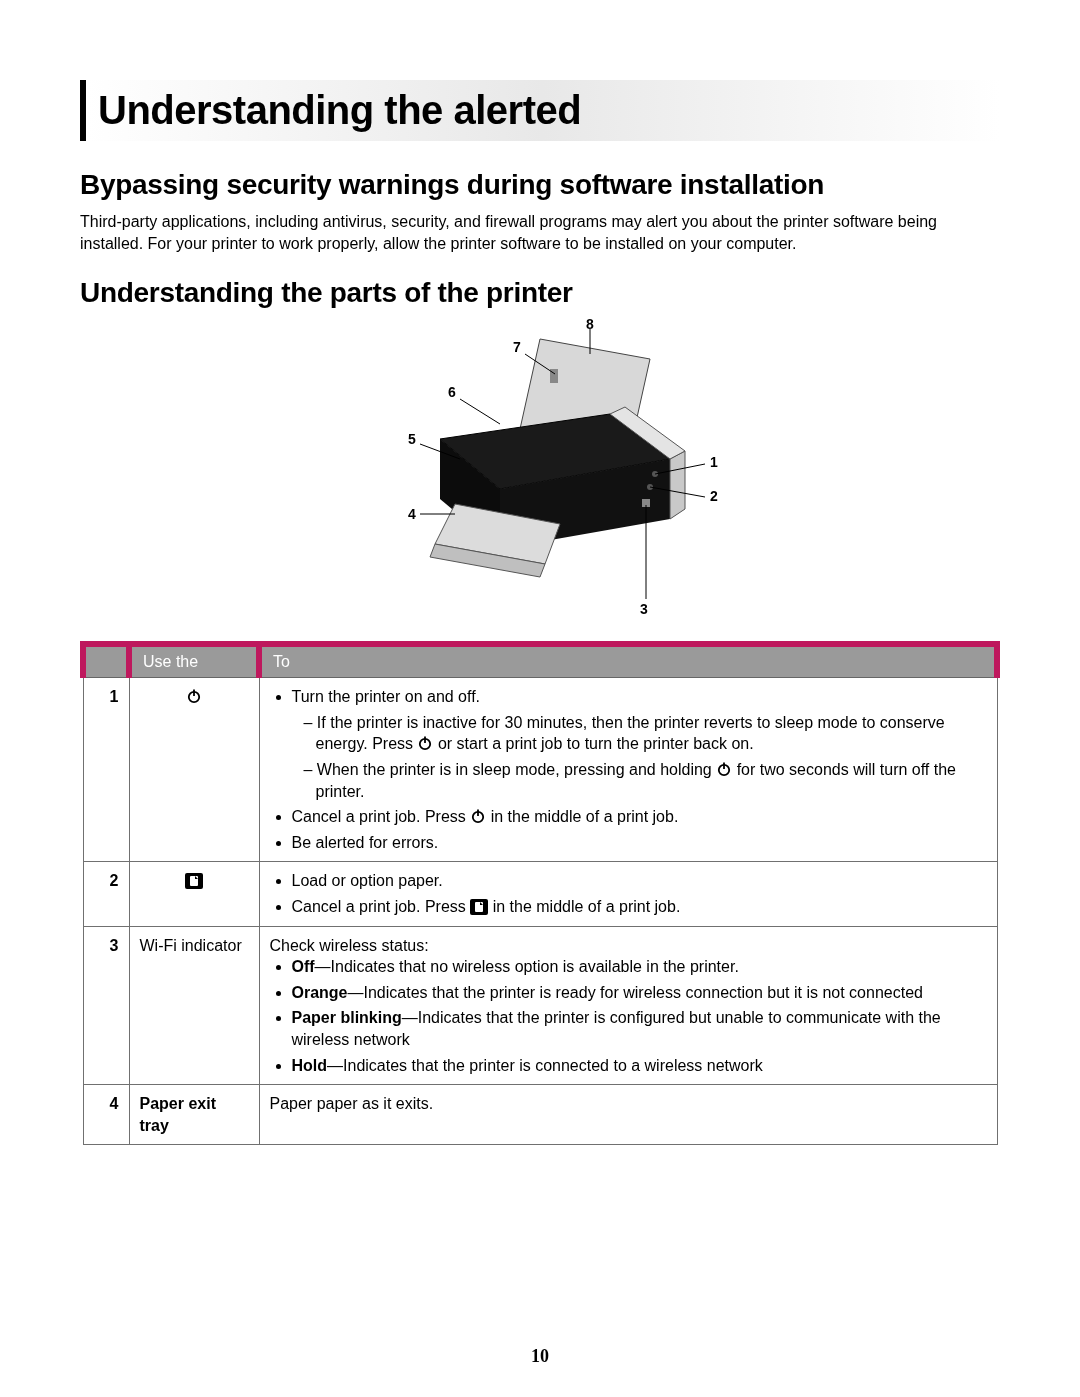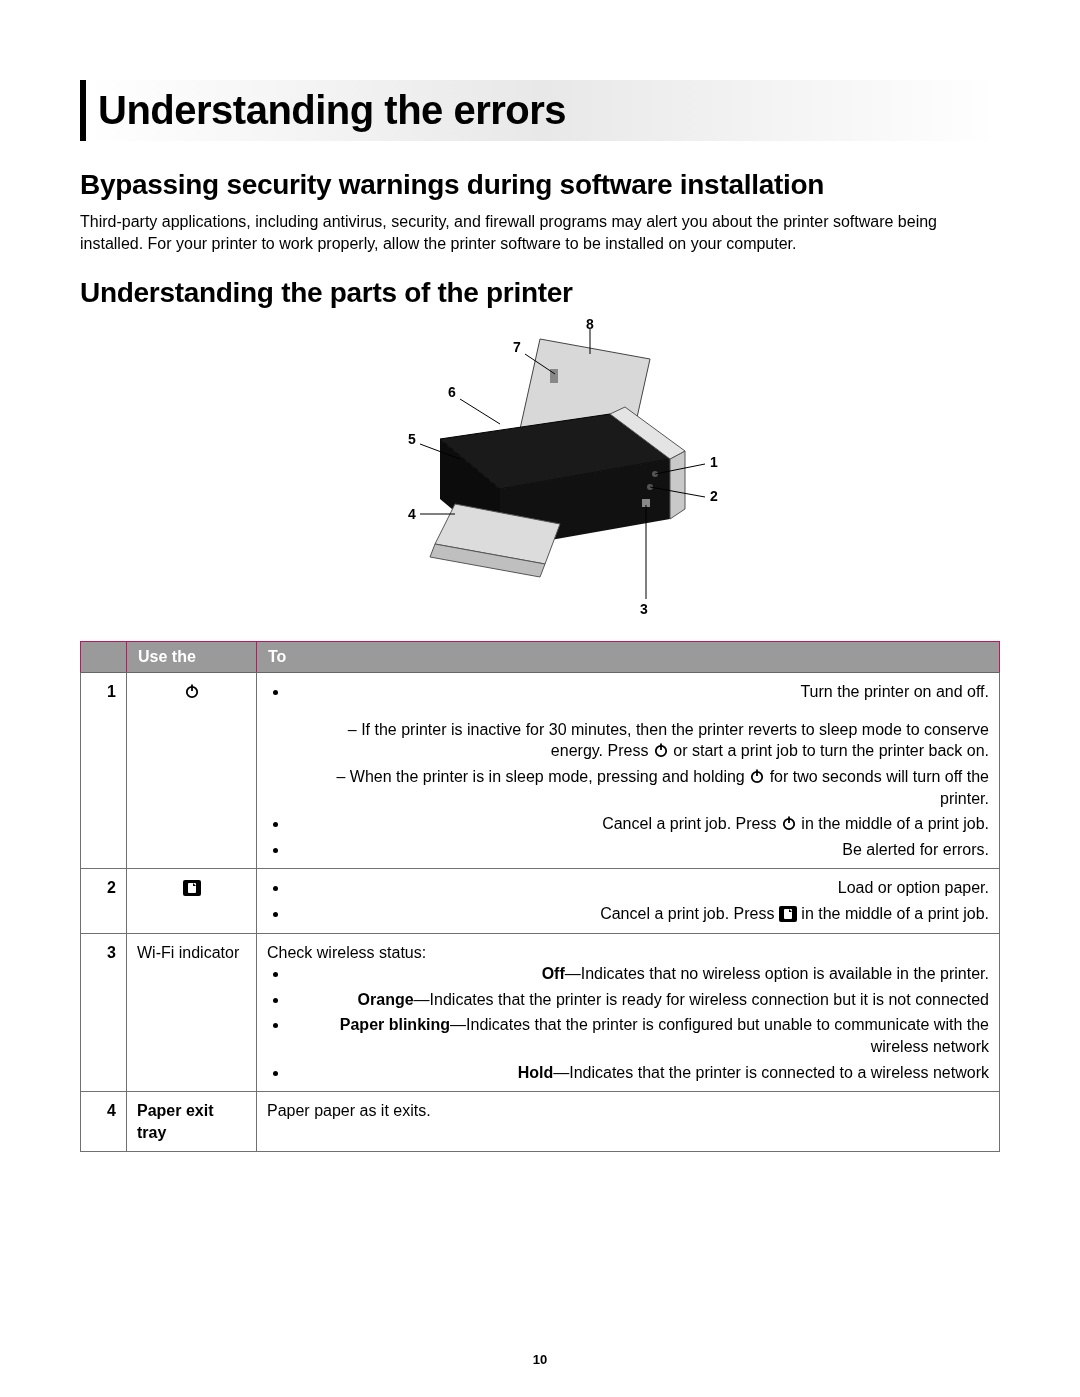--- a/index.html
+++ b/index.html
@@ -40,85 +40,86 @@
   .callout { font-size: 14px; font-weight: 700; }
   table.parts {
     width: 100%;
     border-collapse: collapse;
     font-size: 16px;
   }
   table.parts th {
     background: #9a9a9a;
     color: #fff;
     text-align: left;
-    font-weight: 700;
+    font-weight: 400;
     padding: 6px 11px;
-    border: 1px solid #be185d;
+    border: 6px solid #be185d;
     border-bottom: 1px solid #666;
   }
   table.parts td {
     border: 1px solid #707070;
     padding: 8px 10px;
     vertical-align: top;
     line-height: 1.35;
   }
   table.parts td.num {
     text-align: right;
     font-weight: 700;
     width: 46px;
   }
   table.parts td.useth {
     width: 130px;
     text-align: center;
   }
   table.parts th.num-h { width: 46px; }
   table.parts th.useth-h { width: 130px; }
   ul.bul { list-style: disc; padding-left: 22px; }
-  ul.bul > li { margin-bottom: 4px; text-align: right; }
+  ul.bul > li { margin-bottom: 4px; }
   ul.bul > li:last-child { margin-bottom: 0; }
-  ul.sub { list-style: none; padding-left: 12px; margin-top: 16px; }
+  ul.sub { list-style: none; padding-left: 12px; margin-top: 4px; }
   ul.sub > li { margin-bottom: 4px; text-indent: -12px; padding-left: 12px; }
   ul.sub > li::before { content: "– "; }
   .inline-icon {
     display: inline-block;
     vertical-align: -2px;
     width: 16px; height: 16px;
   }
   .inline-icon.square {
     width: 18px; height: 16px;
     vertical-align: -3px;
   }
   .bold { font-weight: 700; }
   .pagenum {
     position: absolute;
     bottom: 30px;
     left: 0; right: 0;
     text-align: center;
     font-weight: 700;
-    font-size: 13px;
+    font-size: 18px;
+    font-family: Liberation Serif, serif;
   }
 </style>
 </head>
 <body>
 
 <svg width="0" height="0" style="position:absolute">
   <defs>
     <g id="power-sym">
       <circle cx="8" cy="9" r="5.2" fill="none" stroke="#000" stroke-width="1.8"></circle>
       <line x1="8" y1="1.5" x2="8" y2="8" stroke="#000" stroke-width="1.8"></line>
     </g>
     <g id="paper-sym">
       <rect x="0" y="0" width="18" height="16" rx="2" fill="#000"></rect>
       <rect x="5" y="3" width="8" height="10" rx="1" fill="#fff"></rect>
       <path d="M10 3 L13 6 L10 6 Z" fill="#000"></path>
     </g>
   </defs>
 </svg>
 
-<h1 class="chapter-title">Understanding the errors</h1>
+<h1 class="chapter-title">Understanding the alerted</h1>
 
 <h2 class="section-h2">Bypassing security warnings during software installation</h2>
 <p class="body-text">Third-party applications, including antivirus, security, and firewall programs may alert you about the printer software being installed. For your printer to work properly, allow the printer software to be installed on your computer.</p>
 
 <h2 class="section-h2">Understanding the parts of the printer</h2>
 
 <div class="diagram-wrap">
   <svg width="380" height="300" viewBox="0 0 380 300">
 
     <polygon points="190,20 300,40 280,130 170,110" fill="#d8d8d8" stroke="#444" stroke-width="1"></polygon>

